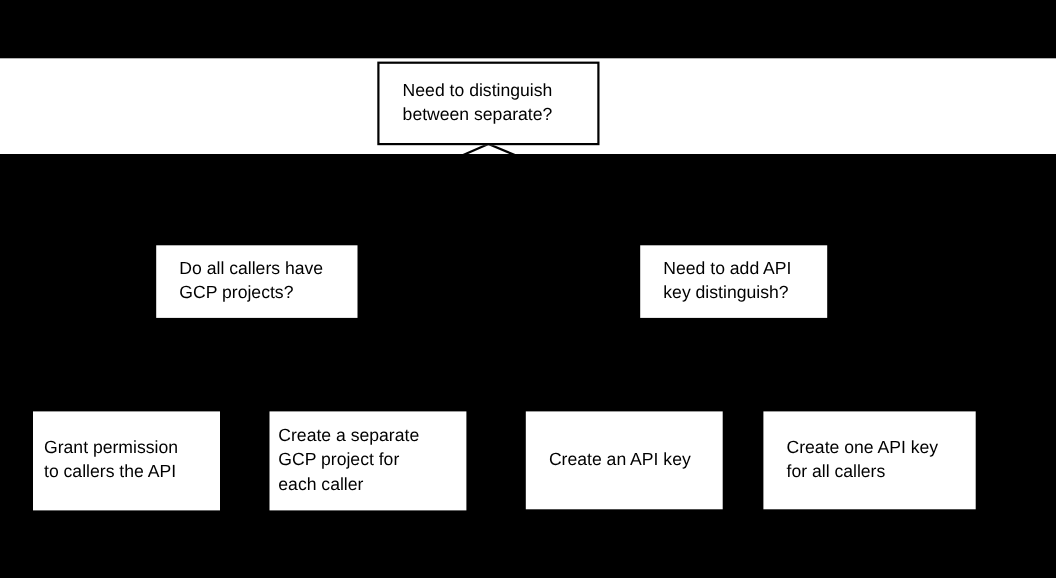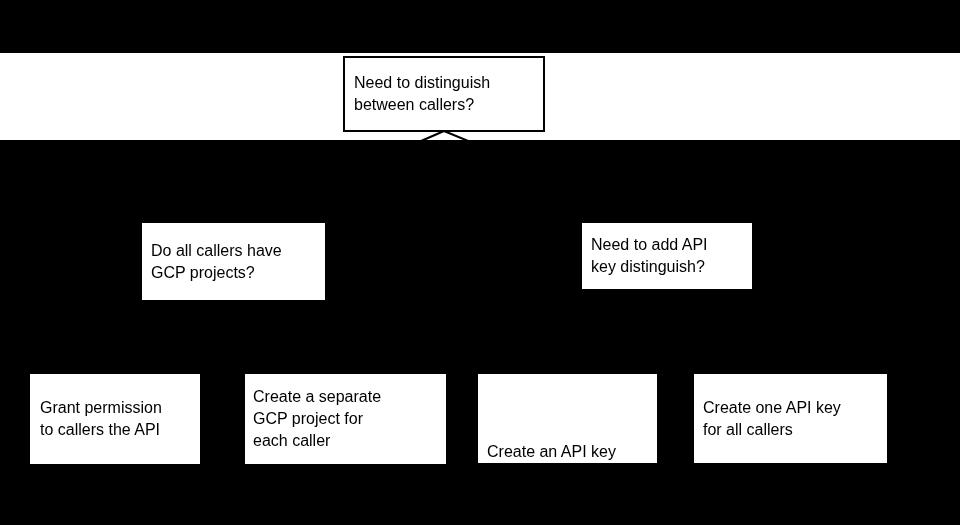--- a/index.html
+++ b/index.html
@@ -34,36 +34,36 @@
   .node {
     position: absolute;
     background: #ffffff;
     color: #000000;
     font-size: 16px;
     line-height: 22px;
     display: flex;
     flex-direction: column;
     justify-content: center;
     box-sizing: border-box;
-    padding-left: 9px;
+    padding-left: 21px;
     padding-right: 4px;
   }
   .node .line {
     white-space: nowrap;
     display: block;
   }
   .node-root {
     left: 343px; top: 56px; width: 202px; height: 76px;
     border: 2px solid #000000;
   }
-  .node-q-gcp          { left: 142px; top: 223px; width: 183px; height: 77px; }
+  .node-q-gcp          { left: 142px; top: 223px; width: 183px; height: 66px; }
   .node-q-restrictions { left: 582px; top: 223px; width: 170px; height: 66px; }
   .node-a-grant        { left:  30px; top: 374px; width: 170px; height: 90px; padding-left: 10px; }
-  .node-a-separate     { left: 245px; top: 374px; width: 201px; height: 90px; padding-left: 8px; }
-  .node-a-key-each     { left: 478px; top: 374px; width: 179px; height: 89px; justify-content: flex-end; }
+  .node-a-separate     { left: 245px; top: 374px; width: 179px; height: 90px; padding-left: 8px; }
+  .node-a-key-each     { left: 478px; top: 374px; width: 179px; height: 89px; }
   .node-a-key-all      { left: 694px; top: 374px; width: 193px; height: 89px; }
 </style>
 </head>
 <body>
 
 <div class="canvas">
 
   <div class="band"></div>
 
   <svg class="connectors" viewBox="0 0 960 525" xmlns="http://www.w3.org/2000/svg">
@@ -72,21 +72,21 @@
     <path d="M444,131 L667,223" stroke="#000000" stroke-width="2" fill="none"></path>
 
     <path d="M233,289 L115,374" stroke="#000000" stroke-width="2" fill="none"></path>
     <path d="M233,289 L334,374" stroke="#000000" stroke-width="2" fill="none"></path>
     <path d="M667,289 L567,374" stroke="#000000" stroke-width="2" fill="none"></path>
     <path d="M667,289 L790,374" stroke="#000000" stroke-width="2" fill="none"></path>
   </svg>
 
   <div class="node node-root">
     <span class="line">Need to distinguish</span>
-    <span class="line">between callers?</span>
+    <span class="line">between separate?</span>
   </div>
 
   <div class="node node-q-gcp">
     <span class="line">Do all callers have</span>
     <span class="line">GCP projects?</span>
   </div>
 
   <div class="node node-q-restrictions">
     <span class="line">Need to add API</span>
     <span class="line">key distinguish?</span>

